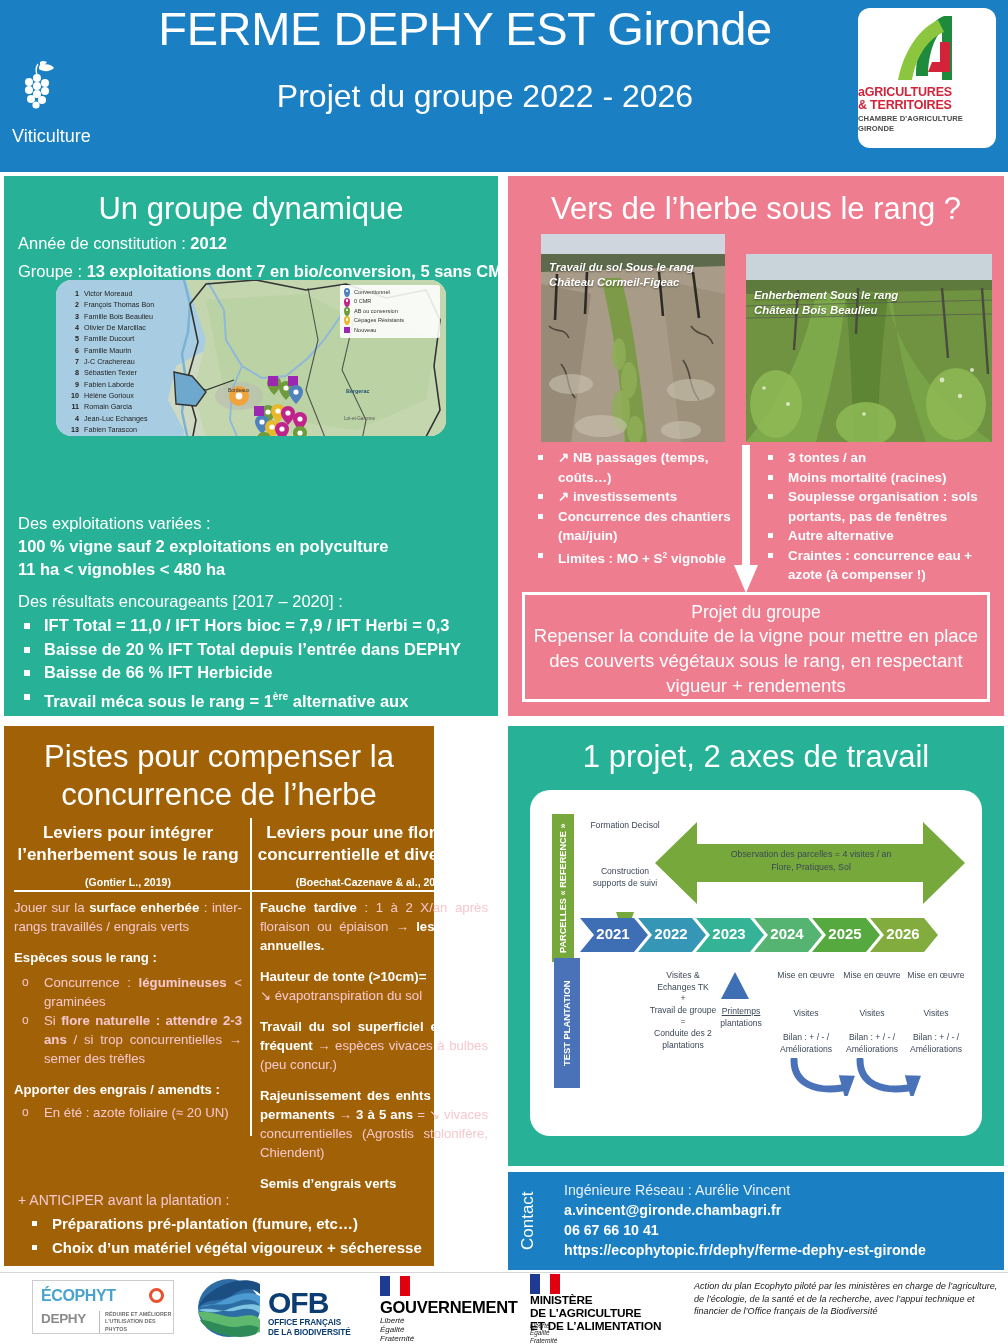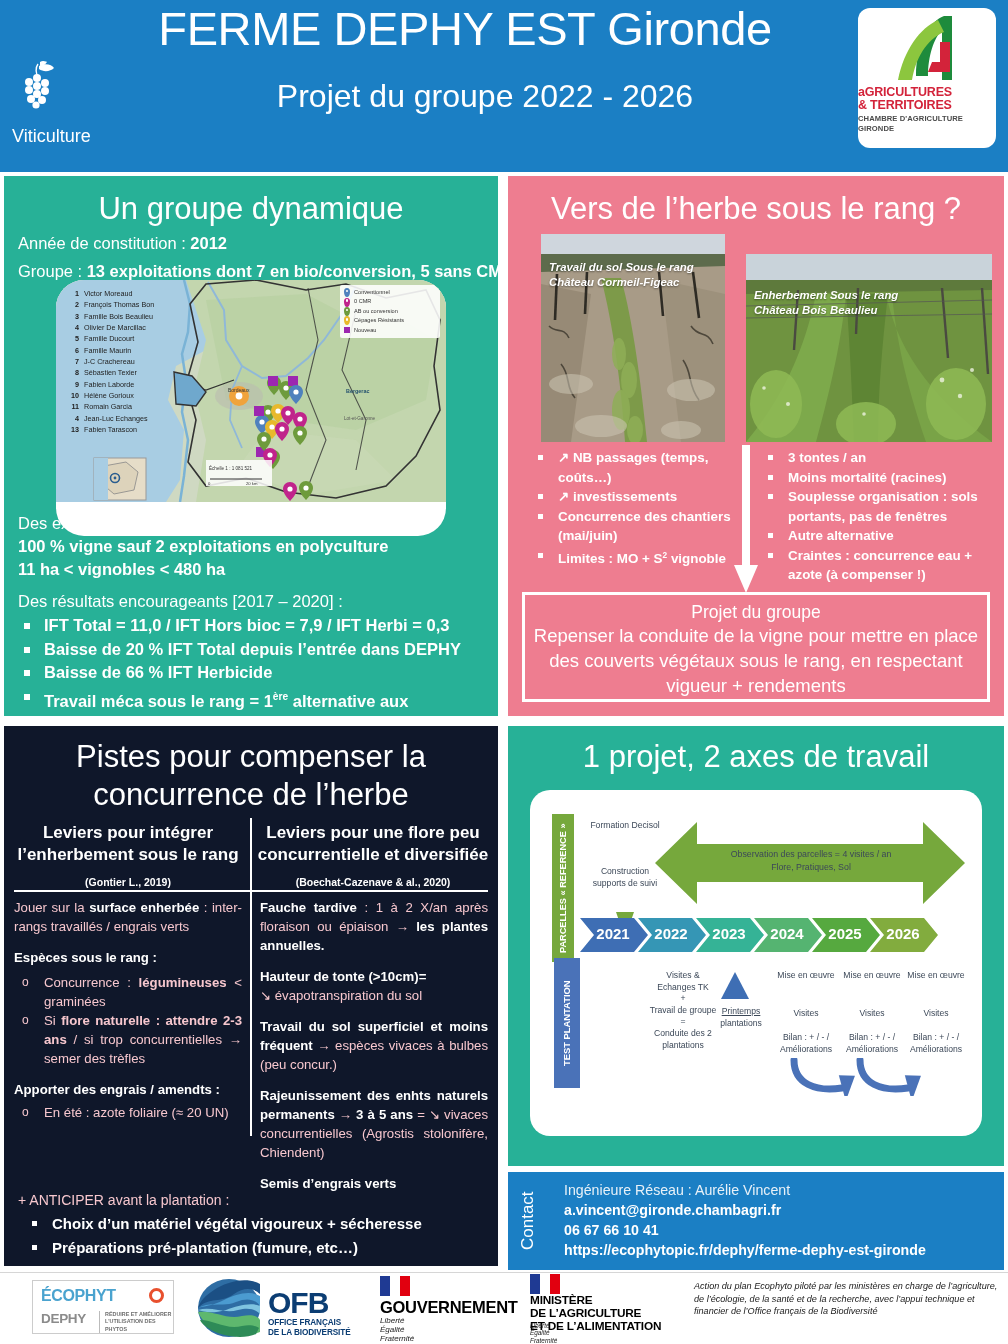--- a/index.html
+++ b/index.html
@@ -39,35 +39,35 @@
   .ca-text { position: absolute; left: 0; width: 138px; }
   .ca-l1 { top: 77px; font-size: 12.5px; font-weight: bold; color: #D3233A; letter-spacing: -0.2px;}
   .ca-l2 { top: 90px; font-size: 12.5px; font-weight: bold; color: #D3233A; letter-spacing: -0.2px;}
   .ca-l3 { top: 106px; font-size: 7.6px; font-weight: bold; color: #4A4A4A; letter-spacing: 0.1px;}
   .ca-l4 { top: 116px; font-size: 7.6px; font-weight: bold; color: #4A4A4A; letter-spacing: 0.1px;}
 
   
   .panel { position: absolute; }
   .p-green  { left: 4px;   top: 176px;  width: 494px; height: 540px; background: #27B197; }
   .p-pink   { left: 508px; top: 176px;  width: 496px; height: 540px; background: #EE7D90; }
-  .p-pink2  { left: 4px;   top: 726px;  width: 494px; height: 540px; background: #0f172a; }
+  .p-pink2  { left: 4px;   top: 726px;  width: 430px; height: 540px; background: #a16207; }
   .p-green2 { left: 508px; top: 726px;  width: 496px; height: 440px; background: #27B197; }
   .p-blue   { left: 508px; top: 1172px; width: 496px; height: 98px;  background: #1B7FC4; }
 
   .panel-title {
     color: #fff; font-weight: 300; text-align: center;
     font-size: 31px; line-height: 38px;
   }
 
   
   .g-line { color:#fff; font-size: 16.5px; font-weight: 300; line-height: 22px;}
   .g-strong { color:#fff; font-size: 16.5px; font-weight: 700; line-height: 22px;}
   .map-card {
-    position: absolute; left: 52px; top: 104px; width: 390px; height: 256px;
-    background: #fff; border-radius: 28px; overflow: hidden;
+    position: absolute; left: 52px; top: 104px; width: 390px; height: 156px;
+    background: #fff; border-radius: 16px; overflow: hidden;
   }
   .map-names { position: absolute; left: 8px; top: 8px; width: 128px; z-index: 4;}
   .mn-row { font-size: 7.2px; color: #222; line-height: 11.35px; white-space: nowrap;}
   .mn-row .num { display:inline-block; width: 15px; text-align: right; font-weight: bold; margin-right: 5px;}
   .map-legend {
     position: absolute; right: 6px; top: 5px; width: 100px; z-index: 4;
     background: rgba(255,255,255,0.88); padding: 3px 4px; border-radius: 2px;
   }
   .ml-row { font-size: 5.6px; color: #333; line-height: 9.4px; display:flex; align-items:center; gap:4px;}
   .pin { width: 6px; height: 9px; border-radius: 50% 50% 50% 50% / 42% 42% 62% 62%; position: relative;}
@@ -491,22 +491,22 @@
     <div style="position:absolute;left:256px;top:172px;width:228px;">
       <div class="body-txt"><b>Fauche tardive</b> : 1 à 2 X/an après floraison ou épiaison → <b>les plantes annuelles.</b></div>
       <div class="body-txt" style="margin-top:12px;"><b>Hauteur de tonte (&gt;10cm)=</b><br>↘ évapotranspiration du sol</div>
       <div class="body-txt" style="margin-top:12px;"><b>Travail du sol superficiel et moins fréquent</b> → espèces vivaces à bulbes (peu concur.)</div>
       <div class="body-txt" style="margin-top:12px;"><b>Rajeunissement des enhts naturels permanents</b> → <b>3 à 5 ans</b> = ↘ vivaces concurrentielles (Agrostis stolonifère, Chiendent)</div>
       <div class="body-txt" style="margin-top:12px;color:#fff;font-weight:700;">Semis d’engrais verts</div>
     </div>
 
     <div class="anticiper" style="position:absolute;left:14px;top:466px;">+ ANTICIPER avant la plantation :</div>
     <ul class="anti-list" style="position:absolute;left:14px;top:486px;width:470px;">
+      <li>Préparations pré-plantation (fumure, etc…)</li>
       <li>Choix d’un matériel végétal vigoureux + sécheresse</li>
-      <li>Préparations pré-plantation (fumure, etc…)</li>
     </ul>
   </div>
 
   <div class="panel p-green2">
     <div class="panel-title" style="margin-top:12px;">1 projet, 2 axes de travail</div>
   </div>
 
   <div class="tl-card">
 
     <div class="vbar" style="left:22px;top:24px;width:22px;height:148px;background:#76A83C;font-size:9.2px;line-height:22px;">PARCELLES « REFERENCE »</div>

